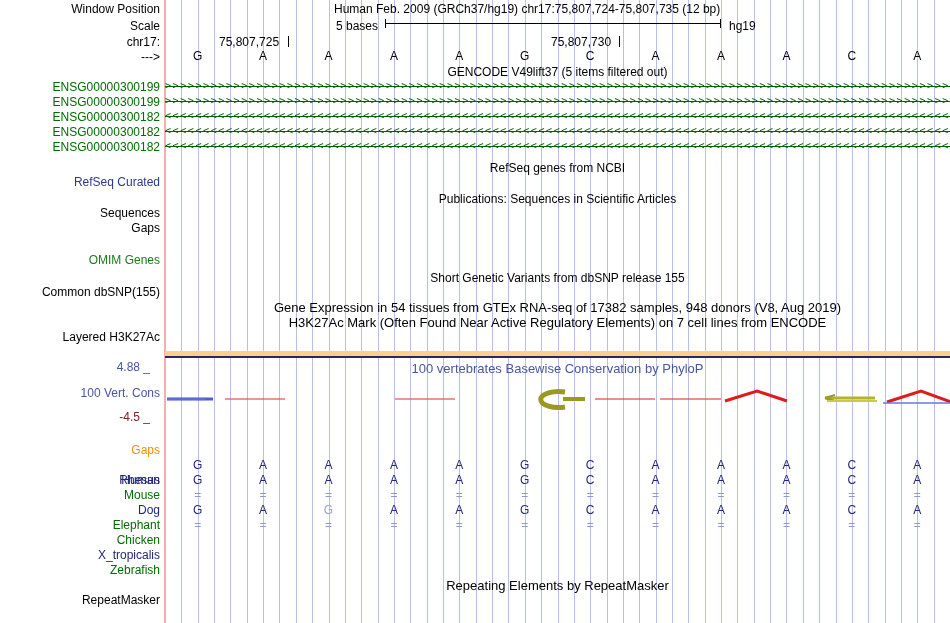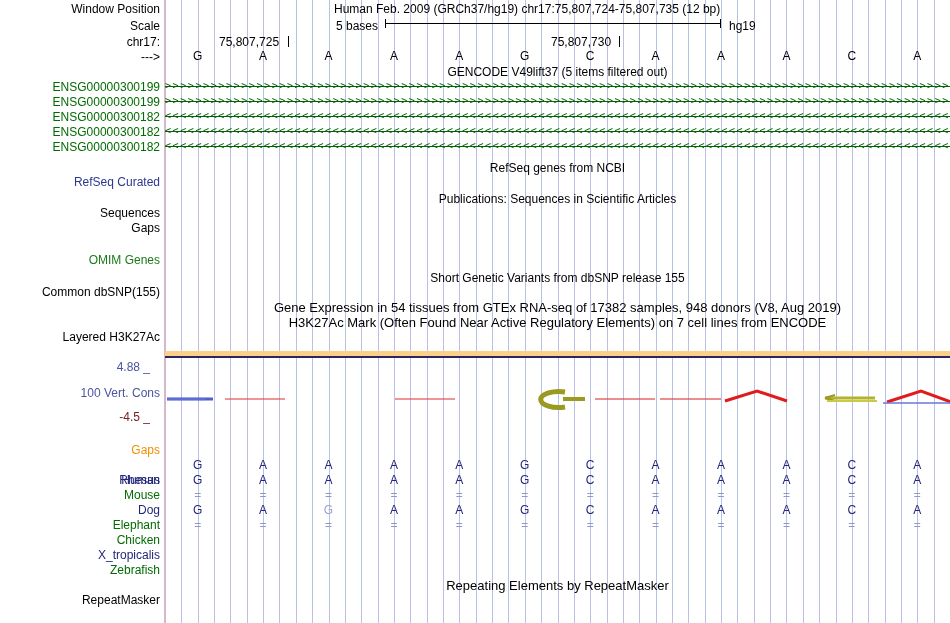--- a/index.html
+++ b/index.html
@@ -193,20 +193,21 @@
   <div class="ctr c-black" style="top:272px;">Short Genetic Variants from dbSNP release 155</div>
   <div class="leftcol c-black" style="top:286px;">Common dbSNP(155)</div>
 
   <div class="ctr c-black" style="top:302px;font-size:13px;">Gene Expression in 54 tissues from GTEx RNA-seq of 17382 samples, 948 donors (V8, Aug 2019)</div>
   <div class="ctr c-black" style="top:317px;font-size:13px;">H3K27Ac Mark (Often Found Near Active Regulatory Elements) on 7 cell lines from ENCODE</div>
   <div class="leftcol c-black" style="top:331px;">Layered H3K27Ac</div>
 
   <div class="orangebar" style="left:165px;top:351px;width:785px;"></div>
   <div class="navyline" style="left:165px;top:356px;width:785px;"></div>
 
+  <div class="ctr c-slate" style="top:363px;font-size:13px;">100 vertebrates Basewise Conservation by PhyloP</div>
   <div class="leftcol c-slate" style="top:361px;width:150px;">4.88 _</div>
   <div class="leftcol c-slate" style="top:387px;">100 Vert. Cons</div>
   <div class="leftcol c-maroon" style="top:411px;width:150px;">-4.5 _</div>
 
   <div class="consarea">
     <svg class="consvg" width="785" height="50" viewBox="0 0 785 50">
 
       <path d="M2 31 L48 31" stroke="#3344bb" stroke-width="3" opacity="0.85" fill="none"></path>
       <path d="M2 31 L40 31" stroke="#6677dd" stroke-width="2.4" opacity="0.6" fill="none"></path>
 

